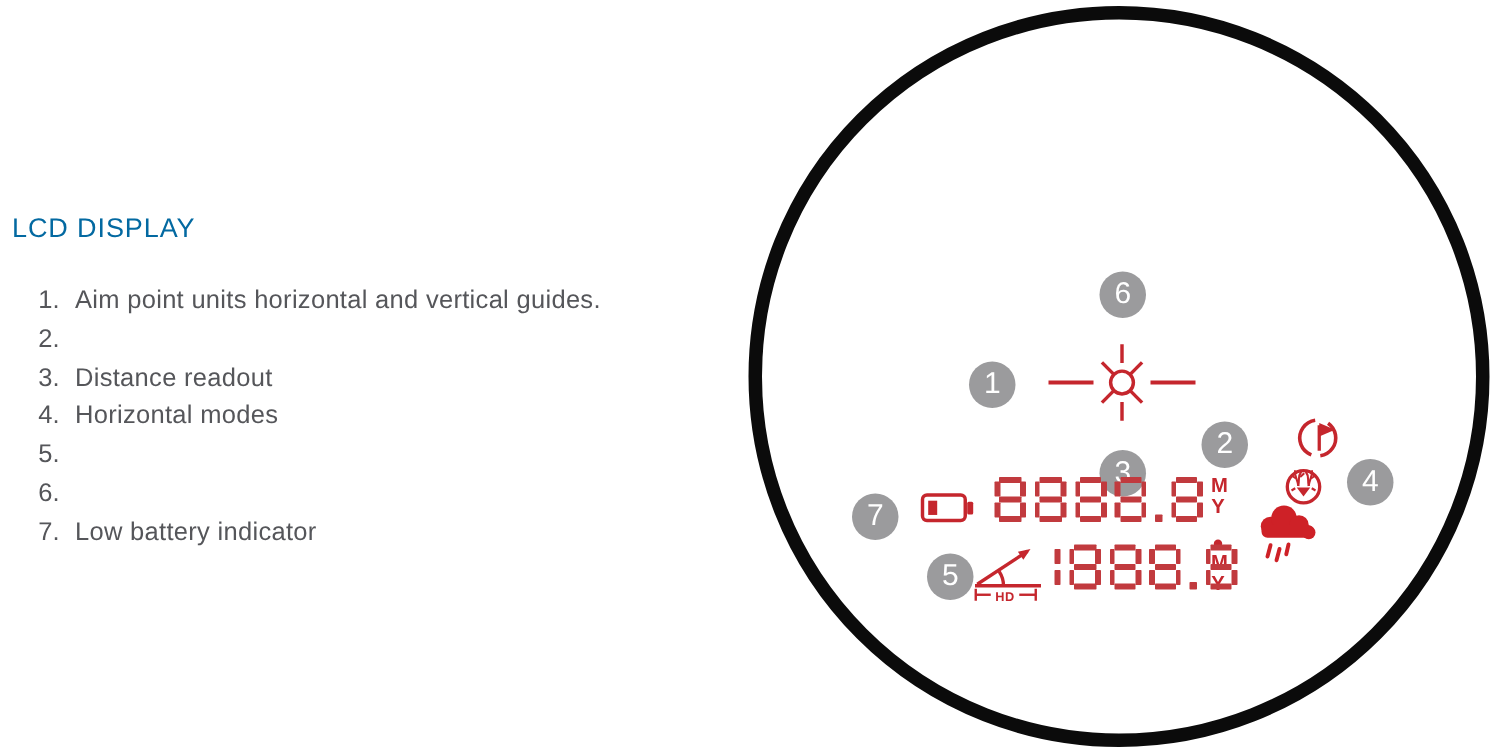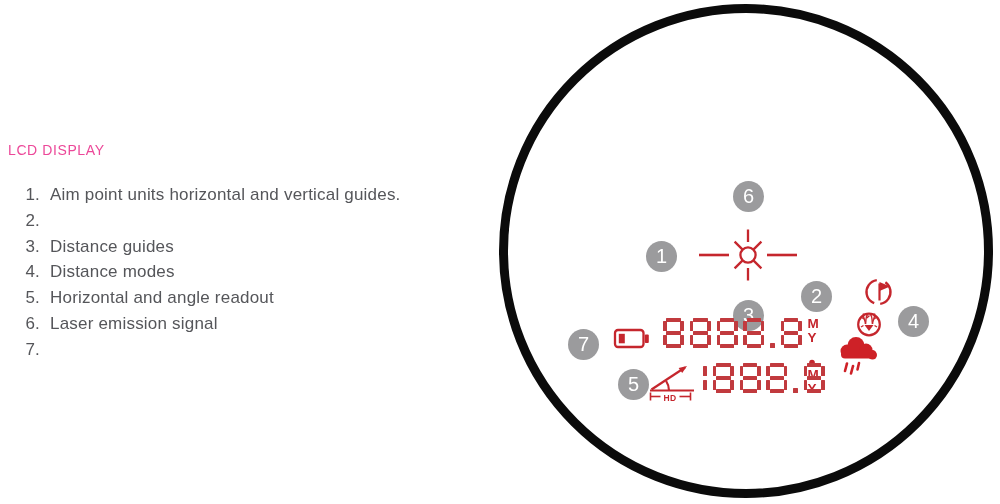--- a/index.html
+++ b/index.html
@@ -3,21 +3,21 @@
 <meta charset="utf-8">
 <style>
   html,body{margin:0;padding:0;background:#fff;}
   #canvas{
     position:relative;width:1000px;height:504px;background:#fff;overflow:hidden;
     font-family:"Liberation Sans", sans-serif;
   }
   
   .panel{position:absolute;left:8px;top:142px;width:470px;color:#55565a;}
   .panel h1{
-    margin:0 0 24px 0;font-size:14px;font-weight:300;letter-spacing:.6px;color:#ec4899;
+    margin:0 0 24px 0;font-size:18px;font-weight:300;letter-spacing:.6px;color:#0369a1;
   }
   .list{display:flex;flex-direction:column;}
   .row{display:flex;font-size:17px;font-weight:300;line-height:25.8px;letter-spacing:.2px;}
   .row .num{width:32px;text-align:right;padding-right:10px;flex:none;}
   
   .ring{
     position:absolute;left:499px;top:4px;width:476px;height:476px;
     border:9px solid #0b0b0b;border-radius:50%;background:transparent;
   }
   
@@ -53,36 +53,35 @@
     <div class="list">
       <div class="row">
         <span class="num">1.</span>
         <span>Aim point units horizontal and vertical guides.</span>
       </div>
       <div class="row">
         <span class="num">2.</span>
       </div>
       <div class="row">
         <span class="num">3.</span>
-        <span>Distance guides</span>
+        <span>Distance readout</span>
       </div>
       <div class="row">
         <span class="num">4.</span>
-        <span>Distance modes</span>
+        <span>Horizontal modes</span>
       </div>
       <div class="row">
         <span class="num">5.</span>
-        <span>Horizontal and angle readout</span>
       </div>
       <div class="row">
         <span class="num">6.</span>
-        <span>Laser emission signal</span>
       </div>
       <div class="row">
         <span class="num">7.</span>
+        <span>Low battery indicator</span>
       </div>
     </div>
   </div>
 
   <div class="ring"></div>
 
   <div class="callout" style="left:646px;top:241px;">1</div>
   <div class="callout" style="left:801px;top:281px;">2</div>
   <div class="callout" style="left:733px;top:300px;">3</div>
   <div class="callout" style="left:898px;top:306px;">4</div>

